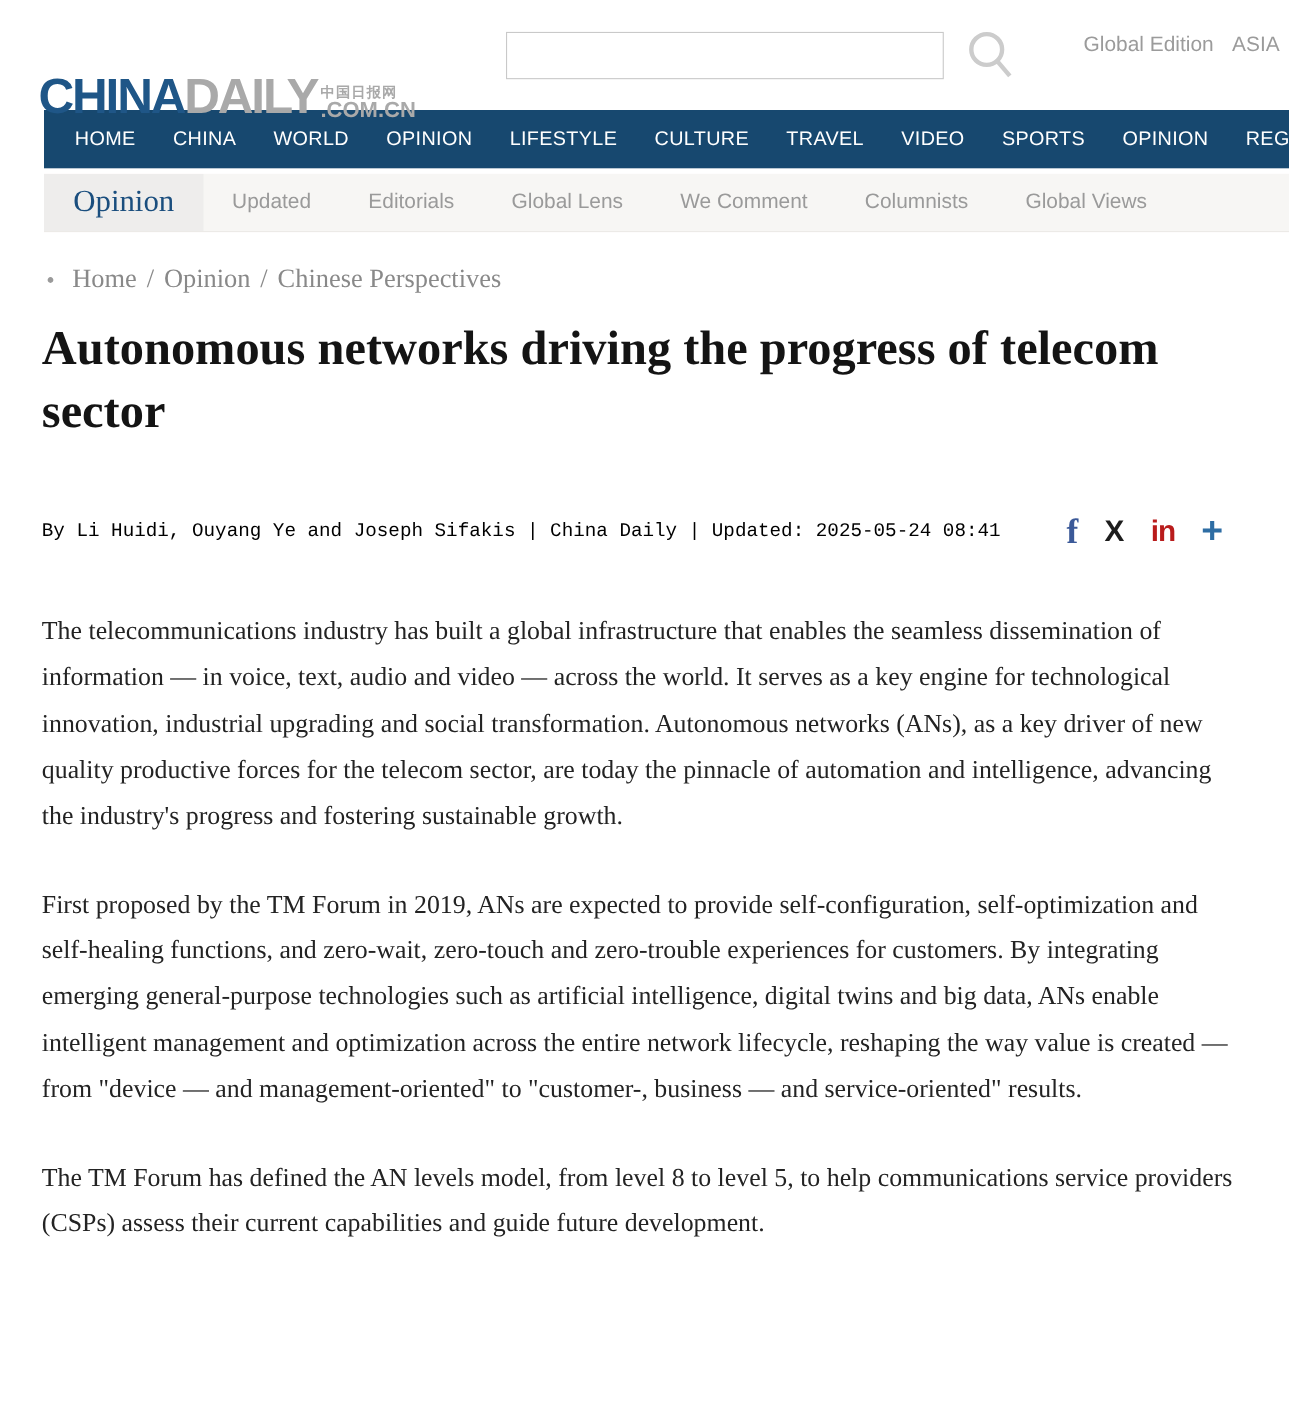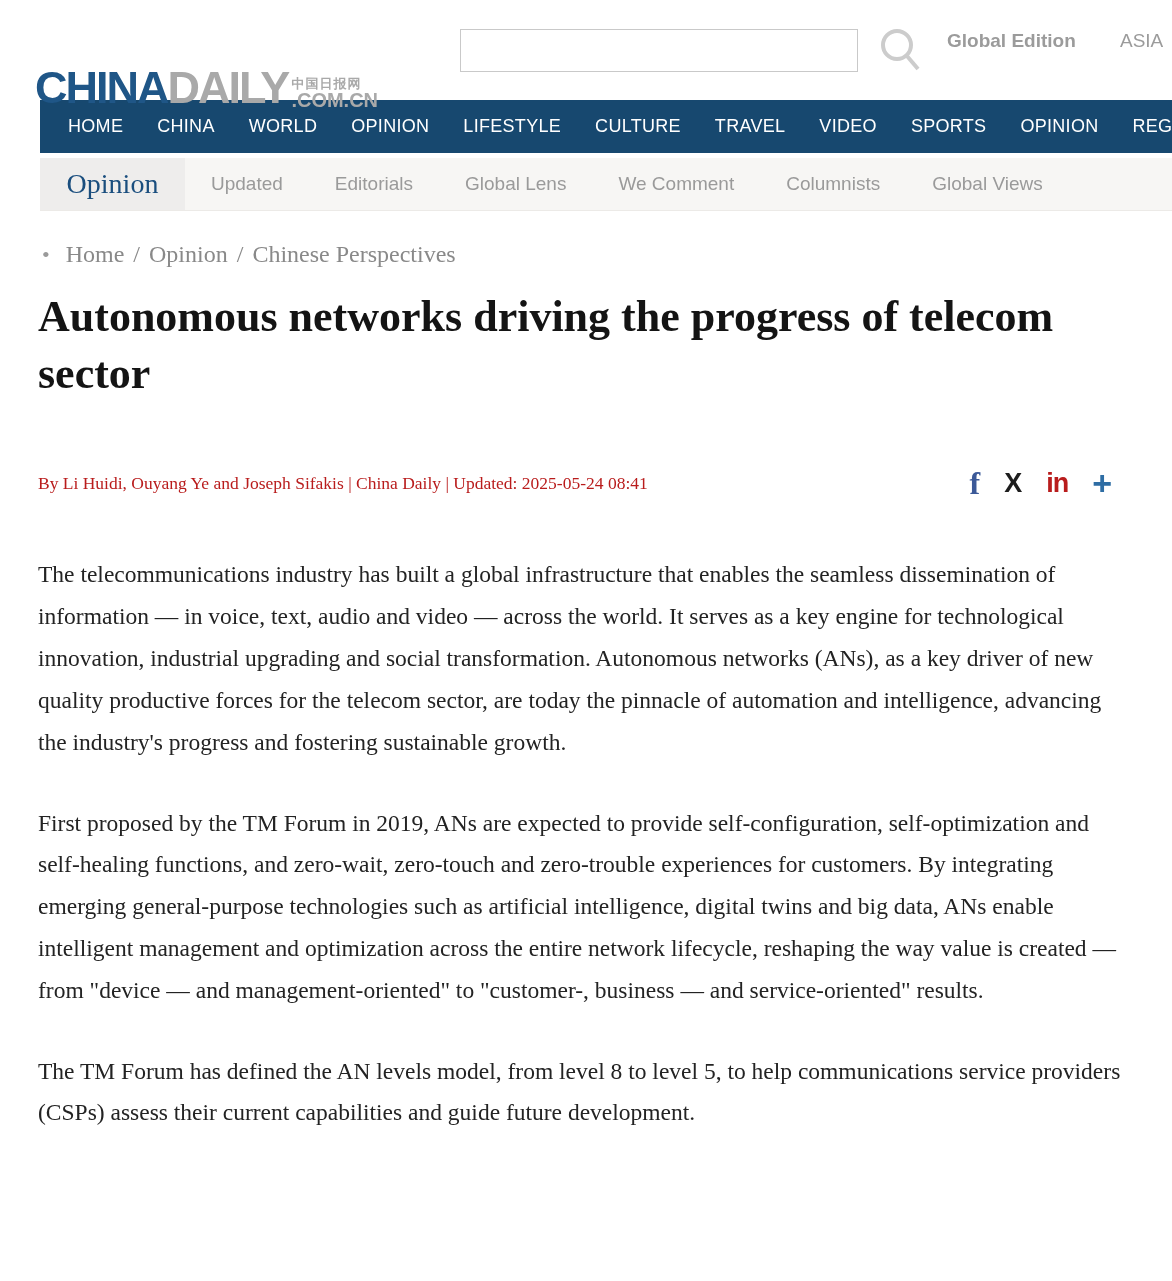--- a/index.html
+++ b/index.html
@@ -27,21 +27,21 @@
 
   .search-box {
     position:absolute; left:460px; top:29px; width:398px; height:43px;
     border:1px solid #c9c9c9; background:#fff; outline:none;
     font-family:"Liberation Sans", sans-serif; font-size:18px; padding:0 10px; color:#333;
   }
   .search-icon { position:absolute; left:876px; top:25px; width:48px; height:48px; cursor:pointer; }
 
   .edition { position:absolute; top:30px; font-family:"Liberation Sans", sans-serif;
     font-size:19px; color:#9b9b9b; cursor:pointer; }
-  .edition.global { left:947px;font-weight:bold; }
+  .edition.global { left:985px; }
   .edition.region { left:1120px; }
 
   
   .navbar {
     margin-left:40px; width:1132px; height:53px; background:#17486f;
     display:flex; align-items:center; gap:34px; padding-left:28px;
     overflow:hidden; white-space:nowrap;
   }
   .nav-item {
     color:#ffffff; font-family:"Liberation Sans", sans-serif;
@@ -76,21 +76,21 @@
 
   
   .headline {
     margin:20px 38px 0 38px; font-family:"Liberation Serif", serif;
     font-size:44px; font-weight:700; line-height:1.3; color:#141414;
   }
   .byline-row {
     margin:64px 38px 0 38px; display:flex; justify-content:space-between; align-items:center;
   }
   .byline {
-    font-family:Liberation Serif, serif; font-size:17.5px; color:#b91c1c;text-align:right;
+    font-family:Liberation Mono, monospace; font-size:17.5px; color:#000000;text-align:right;
   }
   .social { display:flex; align-items:center; gap:24px; margin-right:22px; }
   .social span { cursor:pointer; line-height:1; }
   .icon-fb { font-family:"Liberation Serif", serif; font-weight:bold; font-size:32px; color:#3b5998; }
   .icon-x  { font-family:"Liberation Sans", sans-serif; font-weight:bold; font-size:27px; color:#1d1d1d; }
   .icon-in { font-family:"Liberation Sans", sans-serif; font-weight:bold; font-size:27px; color:#b91c1c; letter-spacing:-1px; }
   .icon-plus { font-family:"Liberation Sans", sans-serif; font-weight:bold; font-size:34px; color:#2e6da4; }
 
   .article-body { margin:54px 38px 0 38px; }
   .article-body p {

